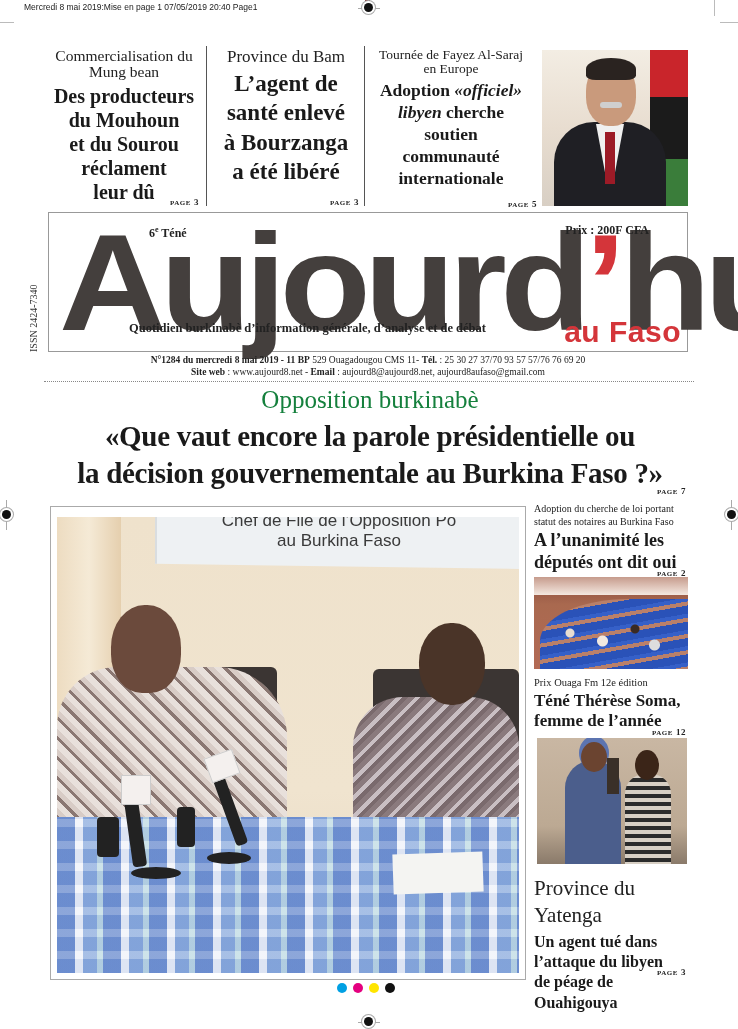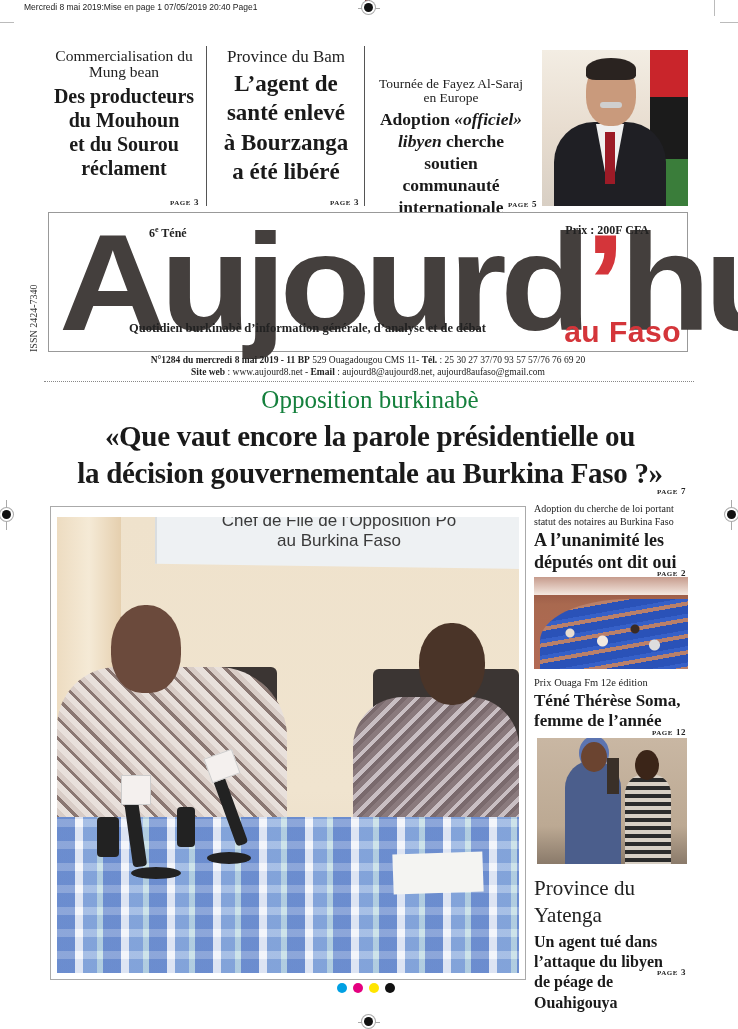--- a/index.html
+++ b/index.html
@@ -20,21 +20,21 @@
   .pageref { position: absolute; font-size: 7px; font-weight: bold; letter-spacing: 0.5px; color: #222; white-space: nowrap; }
   .pageref b { font-size: 9px; margin-left: 3px; }
   .vrule { position: absolute; width: 1px; background: #555; }
 
   #t1 { left: 44px; top: 48px; width: 160px; }
   #t1 .kicker { font-size: 15.5px; }
   #t1 .headline { font-size: 20px; margin-top: 3px; line-height: 1.2; }
   #t2 { left: 210px; top: 48px; width: 152px; }
   #t2 .kicker { font-size: 17px; }
   #t2 .headline { font-size: 23px; line-height: 1.28; margin-top: 3px; }
-  #t3 { left: 366px; top: 48px; width: 170px; margin-top: 29px; }
+  #t3 { left: 366px; top: 48px; width: 170px; }
   #t3 .kicker { font-size: 13.5px; }
   #t3 .headline { font-size: 17.5px; margin-top: 4px; line-height: 1.25; }
   #t3 .headline i { font-style: italic; }
 
   .photo-sarraj { position: absolute; left: 542px; top: 50px; width: 146px; height: 156px; overflow: hidden;
      background: linear-gradient(180deg, #f3ede3 0%, #e8ddd0 50%, #d8cfc4 100%); }
   .photo-sarraj .flag { position: absolute; right: 0; top: 0; width: 38px; height: 156px;
      background: linear-gradient(180deg, #c9252b 0%, #c9252b 30%, #1b1b1b 30%, #1b1b1b 70%, #3a7d3a 70%); }
   .photo-sarraj .suit { position: absolute; left: 12px; top: 72px; width: 112px; height: 90px; background: #1f1f24; border-radius: 40px 40px 0 0; }
   .photo-sarraj .shirt { position: absolute; left: 54px; top: 74px; width: 28px; height: 60px; background: #f0f0f0; clip-path: polygon(0 0,100% 0,60% 100%,40% 100%); }
@@ -138,20 +138,21 @@
 <div class="reg-line-h" style="left:358px;top:1022px;width:22px;"></div>
 <div class="reg" style="left:364px;top:1017px;"></div>
 
 <div class="teaser" id="t1">
   <div class="kicker">Commercialisation du Mung bean</div>
   <div class="headline">
     <div>Des producteurs</div>
     <div>du Mouhoun</div>
     <div>et du Sourou</div>
     <div>réclament</div>
+    <div>leur dû</div>
   </div>
 </div>
 <div class="pageref" style="left:170px;top:197px;"><span>PAGE</span><b>3</b></div>
 <div class="vrule" style="left:206px;top:46px;height:160px;"></div>
 
 <div class="teaser" id="t2">
   <div class="kicker">Province du Bam</div>
   <div class="headline">
     <div>L’agent de</div>
     <div>santé enlevé</div>

